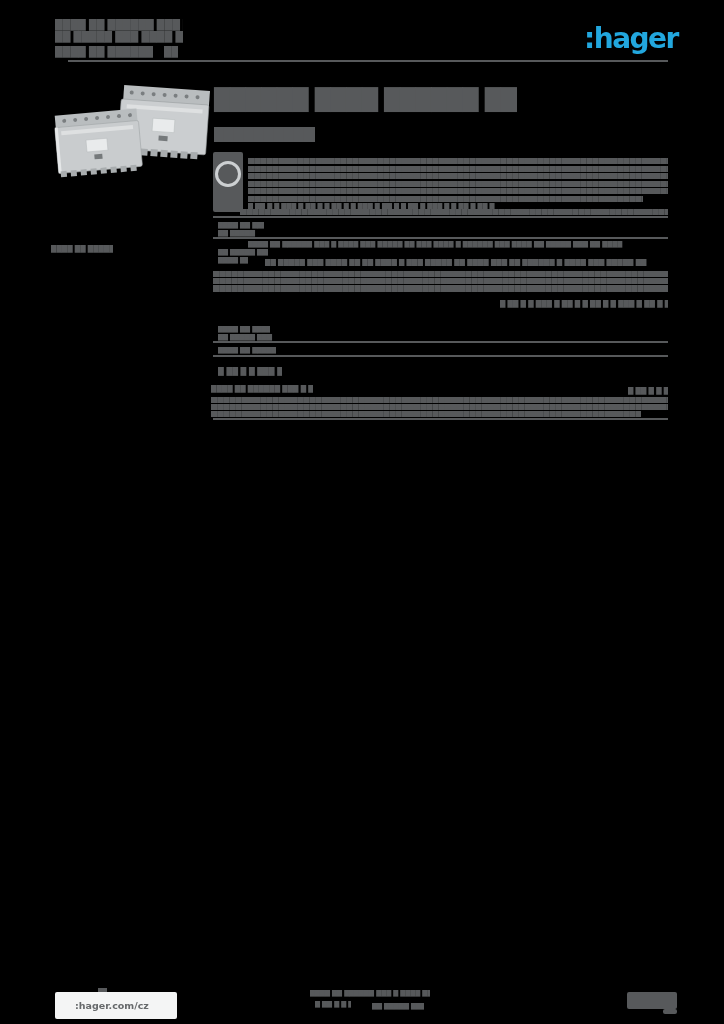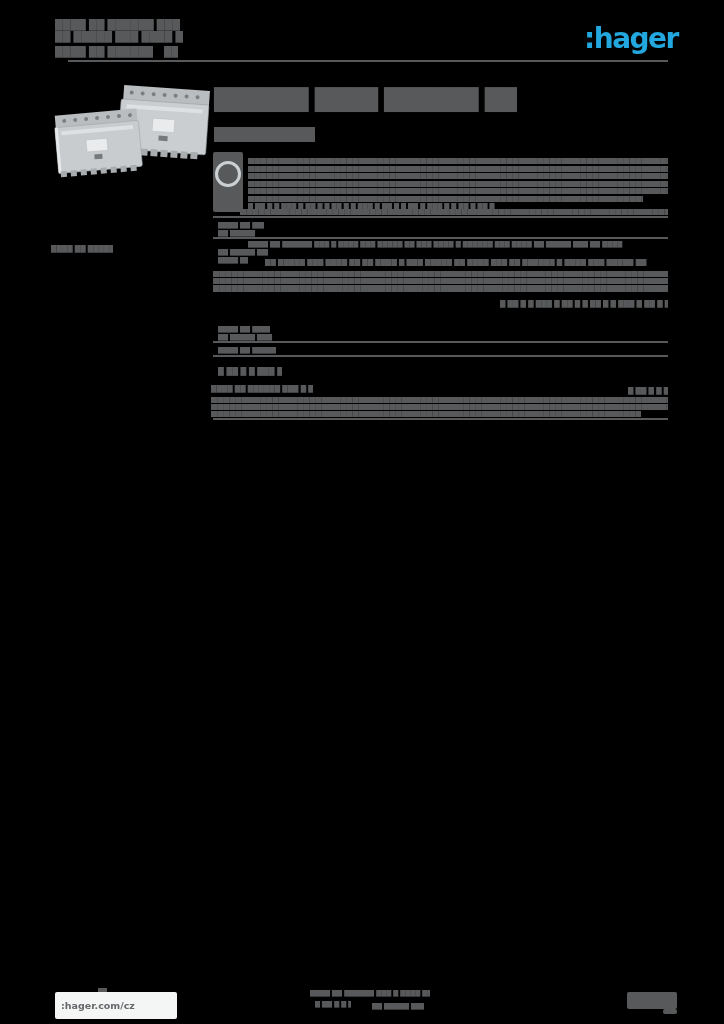--- a/index.html
+++ b/index.html
@@ -9,21 +9,21 @@
   .abs{position:absolute;}
   .bar{white-space:nowrap;overflow:hidden;color:var(--ink);}
   .rule{background:var(--ink);}
   .right{text-align:right;}
   .bold{font-weight:bold;}
   .logo{font-weight:800;letter-spacing:-1.5px;color:var(--accent);font-size:28px;line-height:30px;}
   .title{font-weight:bold;font-size:21px;line-height:24px;letter-spacing:-0.5px;white-space:nowrap;}
   .tile{background:var(--ink);border-radius:2px;}
   .ring{border:3px solid #CDD0D2;border-radius:50%;background:transparent;}
   .whitebox{background:#F4F5F5;border-radius:2px;color:#66696B;font-size:9.5px;line-height:27px;
-            padding-left:6px;box-sizing:border-box;font-weight:600;white-space:nowrap;overflow:hidden;}
+            padding-left:20px;box-sizing:border-box;font-weight:600;white-space:nowrap;overflow:hidden;}
   .badge{background:var(--ink);border-radius:2px;}
   .f6{font-size:6.5px;line-height:7px;}
   .f7{font-size:7px;line-height:8px;}
   .f75{font-size:7.5px;line-height:9px;}
   .f8{font-size:8px;line-height:6px;}
   .f10{font-size:10px;line-height:12px;}
   .f13{font-size:13px;line-height:15px;}
 </style>
 </head>
 <body>

